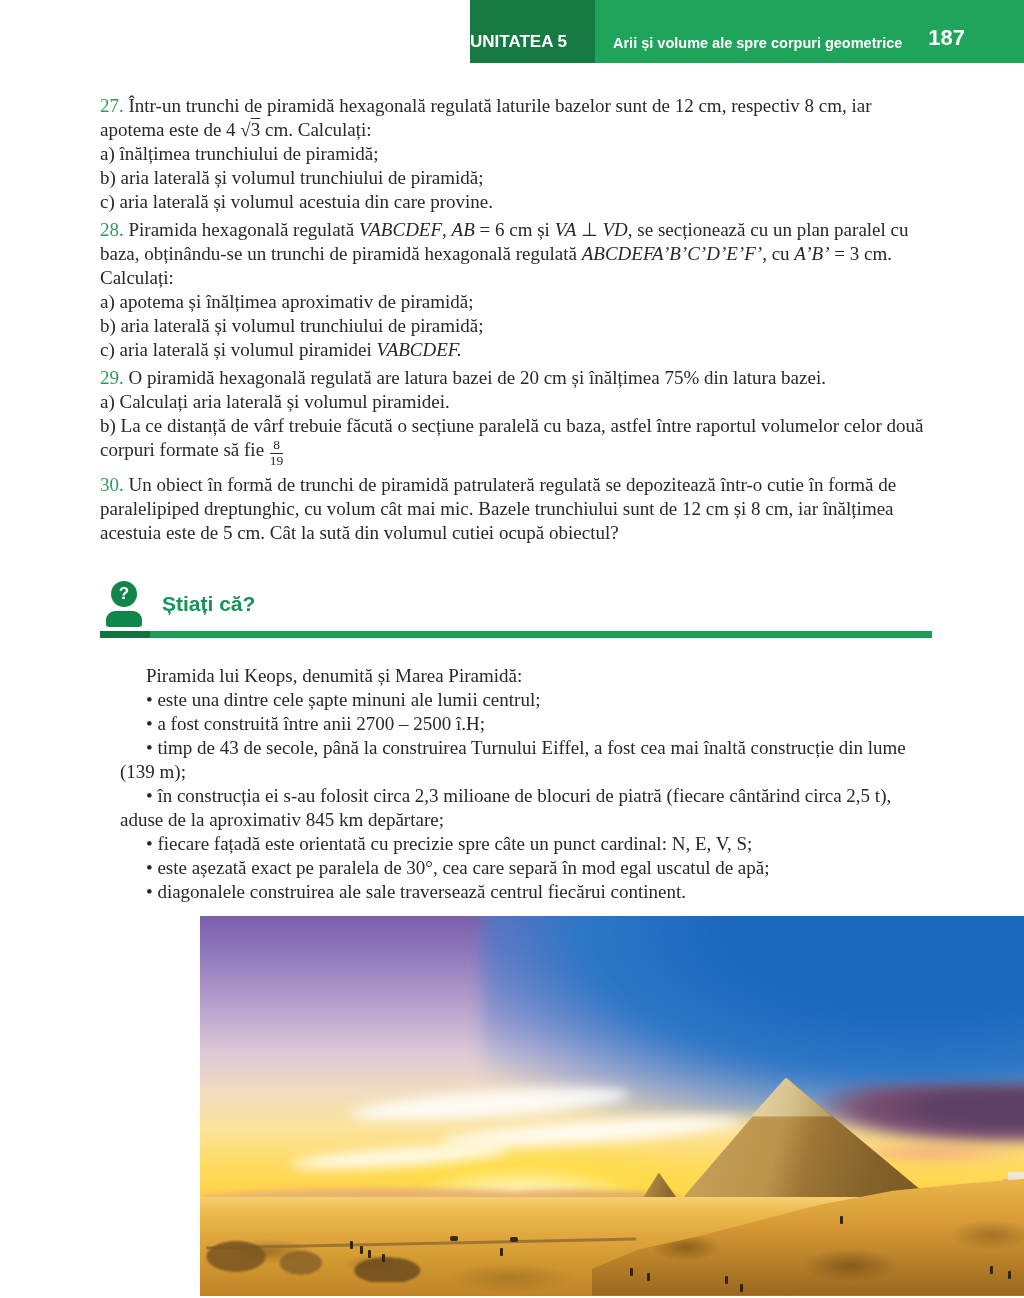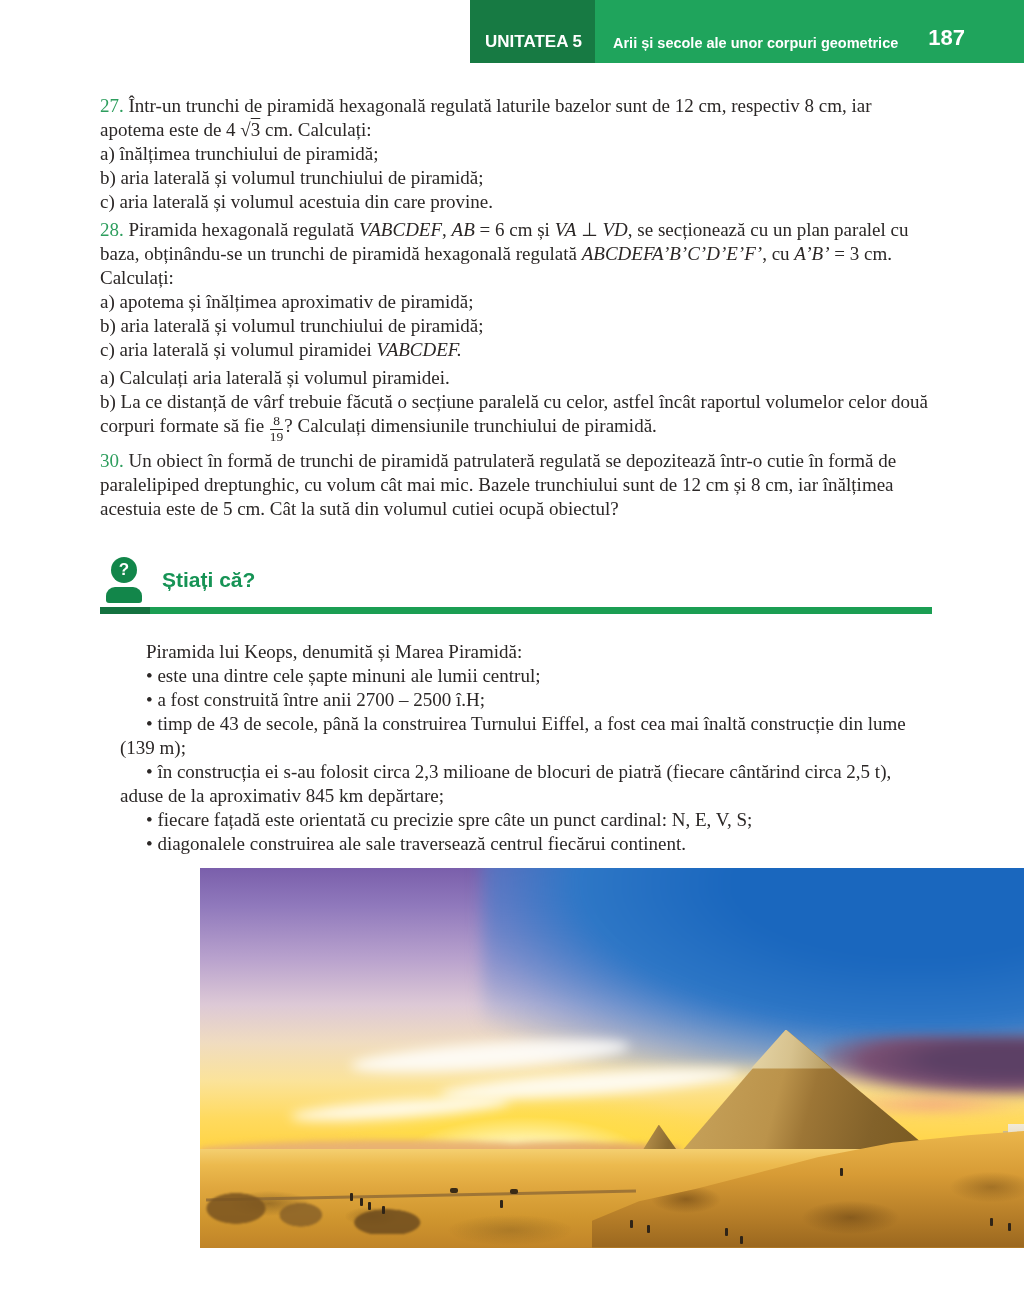--- a/index.html
+++ b/index.html
@@ -5,21 +5,21 @@
   html,body{margin:0;padding:0;}
   body{
     width:1024px;height:1298px;position:relative;background:#ffffff;
     font-family:"Liberation Serif", serif;color:#2b2726;overflow:hidden;
   }
 
   
   .header{position:absolute;top:0;left:470px;right:0;height:63px;display:flex;
     font-family:"Liberation Sans", sans-serif;color:#fff;font-weight:bold;}
   .header .unit{width:125px;background:#177a43;display:flex;align-items:flex-end;
-    justify-content:flex-end;padding:15px 13px 11px 0;font-size:17px;box-sizing:border-box;}
+    padding:15px 13px 11px 0;font-size:17px;box-sizing:border-box;}
   .header .bar{flex:1;background:#1fa45c;display:flex;align-items:flex-end;
     padding:0 59px 12px 18px;font-size:14.5px;box-sizing:border-box;}
   .header .pagenum{margin-left:auto;font-size:22px;}
 
   
   .content{padding:90px 92px 0 100px;font-size:19px;line-height:24px;}
   .exercise{margin-top:4px;}
   .exercise p{margin:0;}
   .num{color:#2e9e5e;}
   .it{font-style:italic;}
@@ -97,43 +97,44 @@
   .animal{position:absolute;width:8px;height:5px;background:#3a2b16;border-radius:2px;}
 </style>
 </head>
 <body>
 
 <div class="header">
   <div class="unit">
     <span>UNITATEA 5</span>
   </div>
   <div class="bar">
-    <span>Arii și secole ale unor corpuri geometrice</span>
+    <span>Arii și volume ale spre corpuri geometrice</span>
     <span class="pagenum">187</span>
   </div>
 </div>
 
 <div class="content">
 
   <div id="exercises">
       <div class="exercise">
         <p><span class="num">27. </span><span>Într-un trunchi de piramidă hexagonală regulată laturile bazelor sunt de 12 cm, respectiv 8 cm, iar apotema este de 4 </span><span>√</span><span class="over">3</span><span> cm. Calculați:</span></p>
         <p>a) înălțimea trunchiului de piramidă;</p>
         <p>b) aria laterală și volumul trunchiului de piramidă;</p>
         <p>c) aria laterală și volumul acestuia din care provine.</p>
       </div>
       <div class="exercise">
         <p><span class="num">28. </span><span>Piramida hexagonală regulată </span><span class="it">VABCDEF</span><span>, </span><span class="it">AB</span><span> = 6 cm și </span><span class="it">VA</span><span> ⊥ </span><span class="it">VD</span><span>, se secționează cu un plan paralel cu baza, obținându-se un trunchi de piramidă hexagonală regulată </span><span class="it">ABCDEFA’B’C’D’E’F’</span><span>,  cu </span><span class="it">A’B’</span><span> = 3 cm. Calculați:</span></p>
         <p>a) apotema și  înălțimea aproximativ de piramidă;</p>
         <p>b) aria laterală și volumul trunchiului de piramidă;</p>
         <p><span>c) aria laterală și volumul piramidei </span><span class="it">VABCDEF.</span></p>
       </div>
       <div class="exercise">
+        <p><span class="num">29. </span><span>O piramidă hexagonală regulată are latura bazei de 20 cm și înălțimea 75% din latura bazei.</span></p>
         <p>a) Calculați aria laterală și volumul piramidei.</p>
-        <p><span>b) La ce distanță de vârf trebuie făcută o secțiune paralelă cu celor, astfel încât raportul volumelor celor două corpuri formate să fie </span><span class="frac"><span class="n">8</span><span class="d">19</span></span><span>? Calculați dimensiunile trunchiului de piramidă.</span></p>
+        <p><span>b) La ce distanță de vârf trebuie făcută o secțiune paralelă cu baza, astfel între raportul volumelor celor două corpuri formate să fie </span><span class="frac"><span class="n">8</span><span class="d">19</span></span></p>
       </div>
       <div class="exercise">
         <p><span class="num">30. </span><span>Un obiect în formă de trunchi de piramidă patrulateră regulată se depozitează într-o cutie în formă de paralelipiped dreptunghic, cu volum cât mai mic. Bazele trunchiului sunt de 12 cm și 8 cm, iar înălțimea acestuia este de 5 cm. Cât la sută din volumul cutiei ocupă obiectul?</span></p>
       </div>
     </div>
 
   <div class="dyk">
     <div class="dyk-head">
       <div class="know-icon">
         <div class="bust"></div>
@@ -143,20 +144,21 @@
     </div>
     <div class="dyk-rule"></div>
     <div class="facts">
       <p>Piramida lui Keops, denumită și Marea Piramidă:</p>
       <div id="facts-list">
           <p>• este una dintre cele șapte minuni ale lumii centrul;</p>
           <p>• a fost construită între anii 2700 – 2500 î.H;</p>
           <p>• timp de 43 de secole, până la construirea Turnului Eiffel, a fost cea mai înaltă construcție din lume (139 m);</p>
           <p>• în construcția ei s-au folosit circa 2,3 milioane de blocuri de piatră (fiecare cântărind circa 2,5 t), aduse de la aproximativ 845 km depărtare;</p>
           <p>• fiecare fațadă este orientată cu precizie spre câte un punct cardinal: N, E, V, S;</p>
+          <p>• este așezată exact pe paralela de 30°, cea care separă în mod egal uscatul de apă;</p>
           <p>• diagonalele construirea ale sale traversează centrul fiecărui continent.</p>
         </div>
     </div>
   </div>
 
   <div class="photo">
     <div class="sky"></div>
     <div class="sky-blue"></div>
     <div class="sun"></div>
     <div class="cloud cw1"></div>

